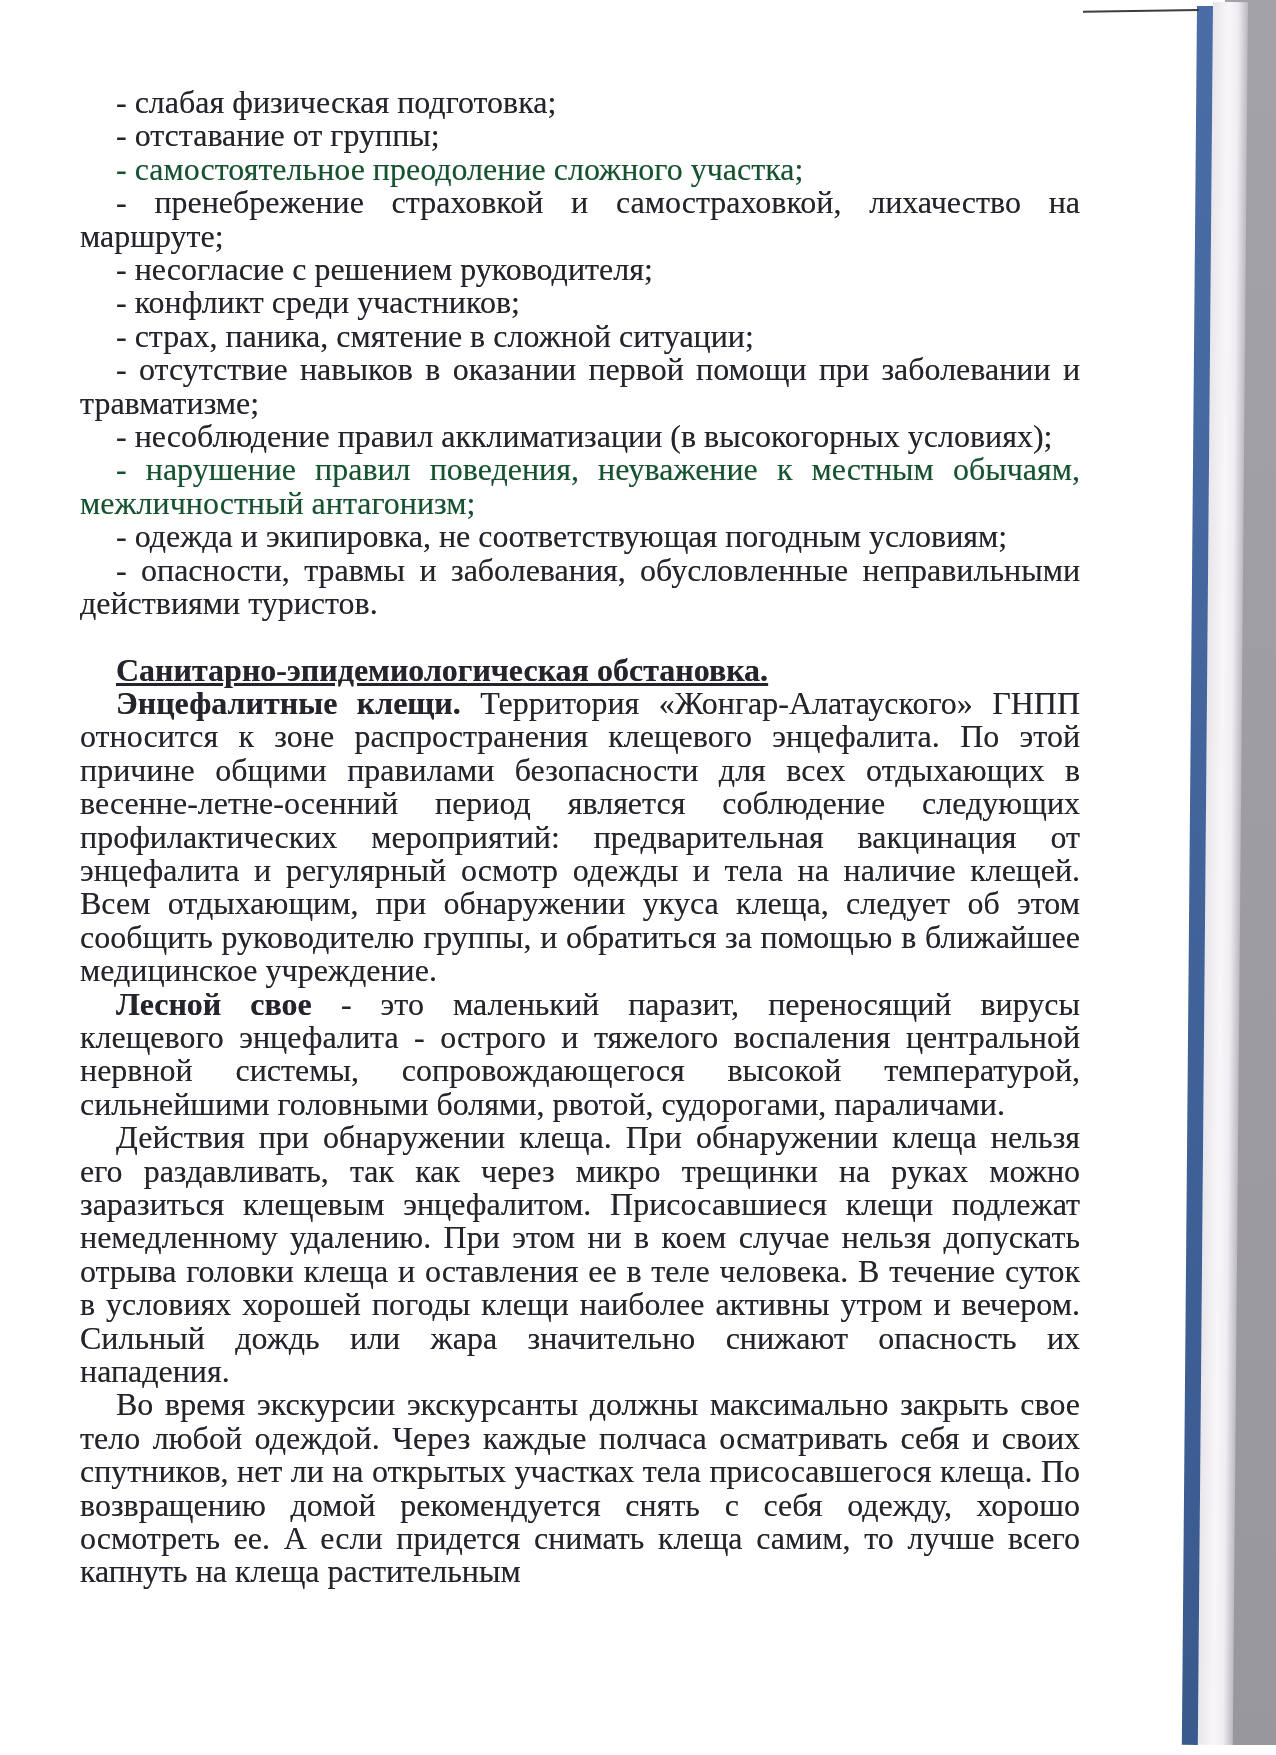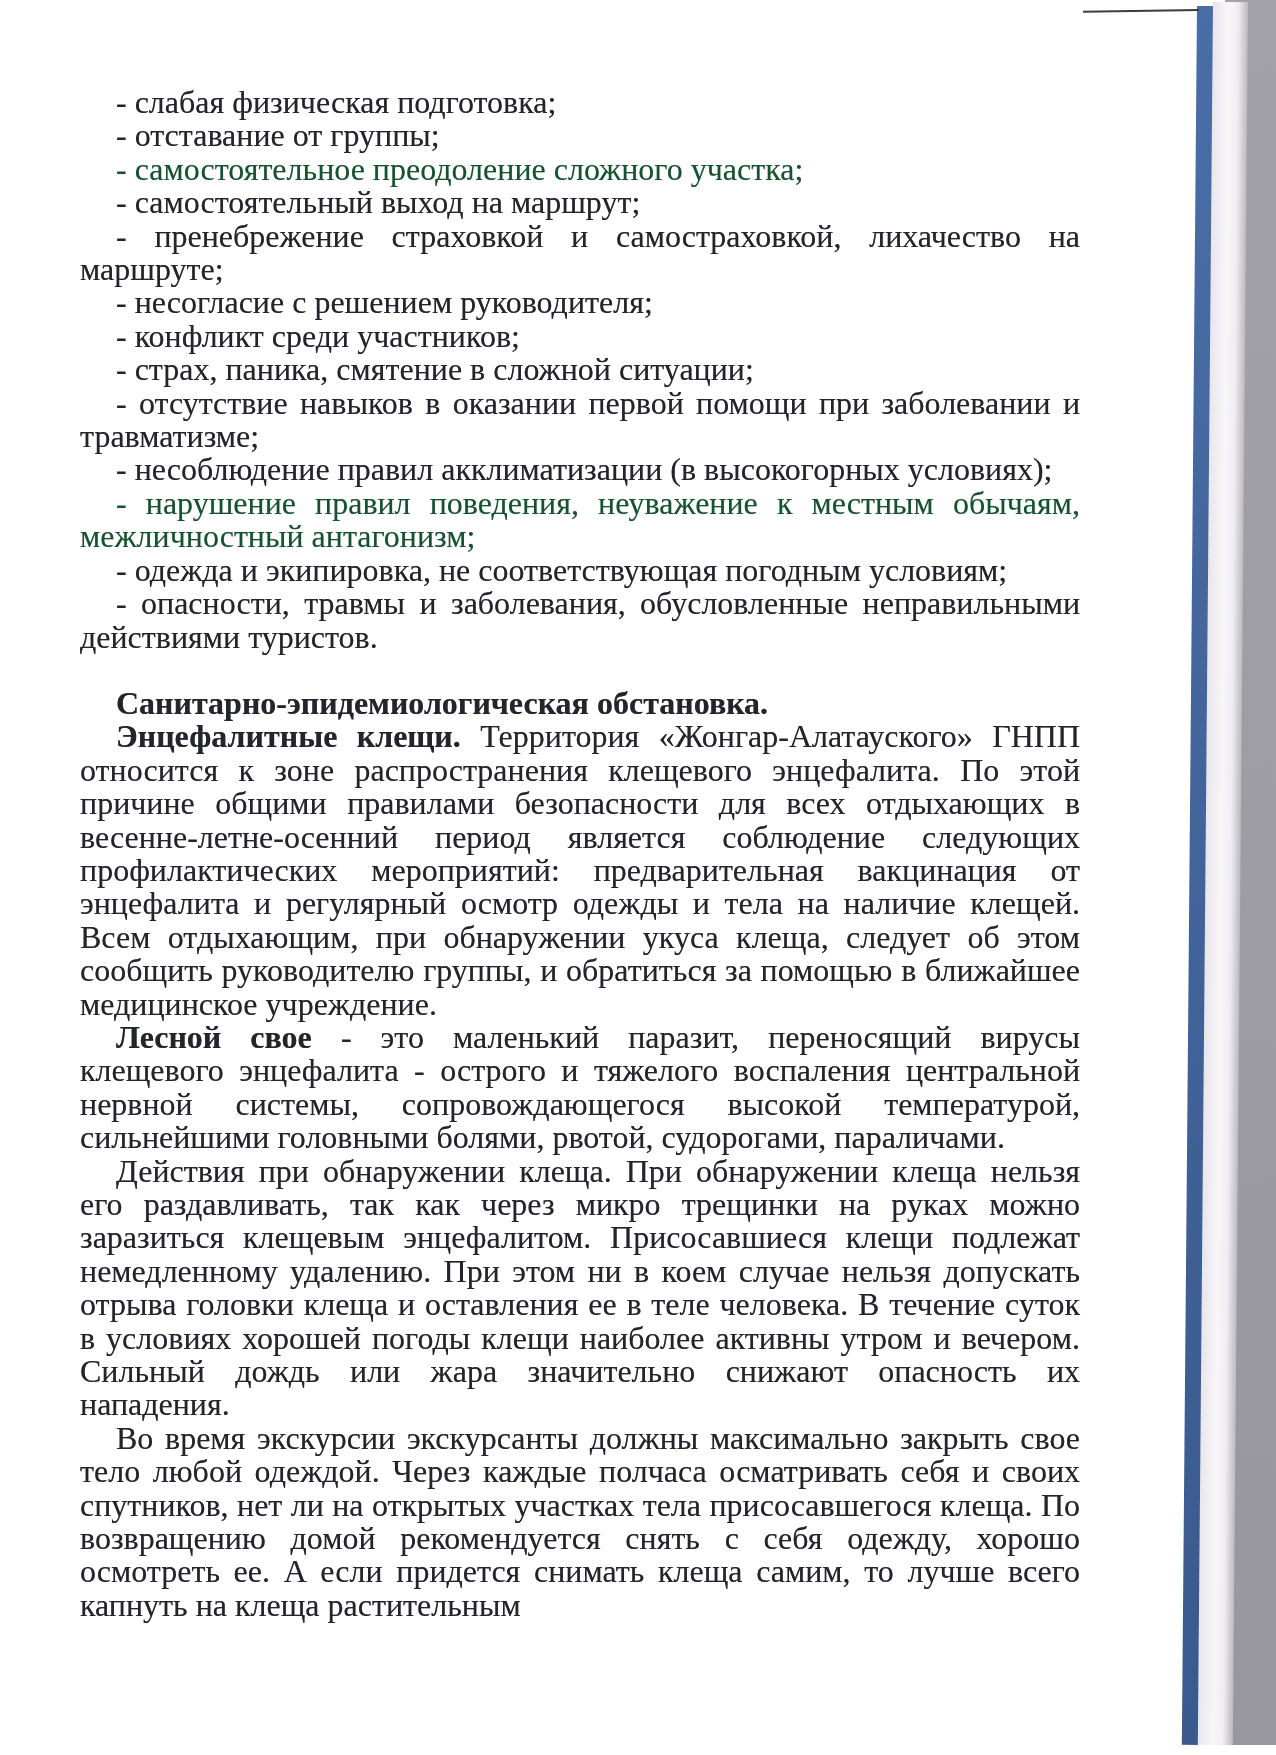--- a/index.html
+++ b/index.html
@@ -28,39 +28,38 @@
     background:#3c3c42;transform:rotate(-0.9deg);transform-origin:right center;
   }
   
   .text-block{
     position:absolute;left:80px;top:86px;width:1000px;
     color:#24242c;font-size:32px;line-height:33.4px;
     text-align:justify;
     text-shadow:0 0 .6px rgba(36,36,44,.55);
   }
   .text-block p{margin:0;text-indent:36px;}
-  .heading{margin:33px 0 0 !important;font-weight:bold;}
+  .heading{margin:33px 0 0 !important;font-weight:bold;text-decoration:underline;}
   .lead{font-weight:bold;}
   .faded{color:#14532d;text-shadow:0 0 .8px rgba(86,91,104,.5);}
 </style>
 </head>
 <body>
 
 <div>
 
   <div class="scan-gray"></div>
   <div class="edge-light"></div>
   <div class="edge-blue"></div>
   <div class="top-line"></div>
 
   <div class="text-block">
     <p class="bullet">- слабая физическая подготовка;</p>
     <p class="bullet">- отставание от группы;</p>
     <p class="bullet faded">- самостоятельное преодоление сложного участка;</p>
-    <p class="bullet">- самостоятельный выход на маршрут;</p>
     <p class="bullet">- пренебрежение страховкой и самостраховкой, лихачество на маршруте;</p>
     <p class="bullet">- несогласие с решением руководителя;</p>
     <p class="bullet">- конфликт среди участников;</p>
     <p class="bullet">- страх, паника, смятение в сложной ситуации;</p>
     <p class="bullet">- отсутствие навыков в оказании первой помощи при заболевании и травматизме;</p>
     <p class="bullet">- несоблюдение правил акклиматизации (в высокогорных условиях);</p>
     <p class="bullet faded">- нарушение правил поведения, неуважение к местным обычаям, межличностный антагонизм;</p>
     <p class="bullet">- одежда и экипировка, не соответствующая погодным условиям;</p>
     <p class="bullet">- опасности, травмы и заболевания, обусловленные неправильными действиями туристов.</p>
 

